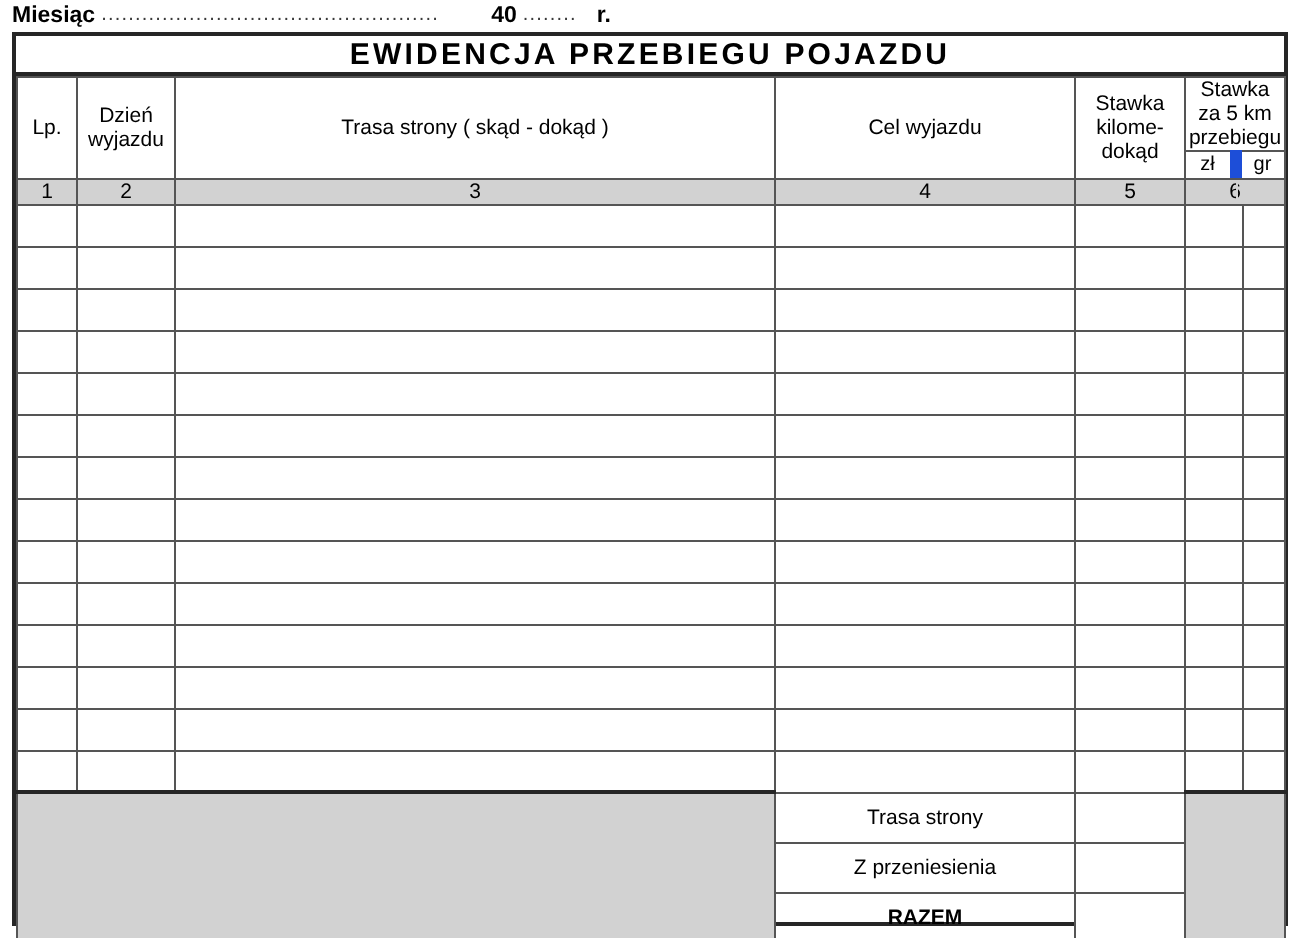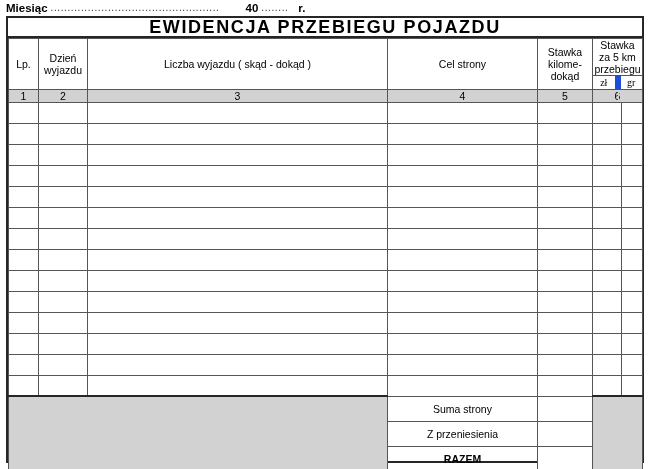--- a/index.html
+++ b/index.html
@@ -65,21 +65,21 @@
 
   .title-bar {
     height: 20px;
     border-bottom: 2px solid #262626;
     display: flex;
     align-items: center;
     justify-content: center;
     box-sizing: border-box;
   }
   .title-text {
-    font-size: 18px;
+    font-size: 15px;
     font-weight: bold;
     letter-spacing: 1.6px;
   }
 
   
   table.grid {
     width: 100%;
     border-collapse: collapse;
     table-layout: fixed;
   }
@@ -111,21 +111,20 @@
     padding: 0;
     font-size: 10.5px;
     text-align: center;
     vertical-align: middle;
     margin-top: 25px;
   }
   table.inner td.zlgr-cell {
     border-top: 1px solid #555555;
     height: 13px;
     font-size: 10px;
-    font-family: Liberation Serif, serif;
   }
   table.inner td.gr-cell { border-left: 6px solid #1d4ed8; }
 
   
   .numrow td {
     height: 12px;
     background: #d2d2d2;
     font-size: 10px;
     border-bottom: 2px solid #262626;
   }
@@ -201,24 +200,24 @@
       <thead>
         <tr>
           <th class="hcell">
             <div>Lp.</div>
           </th>
           <th class="hcell">
             <div>Dzień</div>
             <div>wyjazdu</div>
           </th>
           <th class="hcell">
-            <div>Liczba wyjazdu ( skąd - dokąd )</div>
-          </th>
-          <th class="hcell">
-            <div>Cel strony</div>
+            <div>Trasa strony ( skąd - dokąd )</div>
+          </th>
+          <th class="hcell">
+            <div>Cel wyjazdu</div>
           </th>
           <th class="hcell">
             <div>Stawka</div>
             <div>kilome-</div>
             <div>dokąd</div>
           </th>
           <th class="stawka-wrap" colspan="2">
             <table class="inner">
               <tbody>
                   <tr>
@@ -372,21 +371,21 @@
             <td></td>
             <td></td>
             <td class="cell-zl"></td>
             <td></td>
           </tr>
         </tbody>
 
       <tbody id="summary-body">
           <tr class="sumblock sum-top">
             <td class="gray-span" colspan="3" rowspan="3"></td>
-            <td class="sum-label sum-top-cell">Suma strony</td>
+            <td class="sum-label sum-top-cell">Trasa strony</td>
             <td class="sum-value"></td>
             <td class="gray-span-right" colspan="2" rowspan="3"></td>
           </tr>
           <tr class="sumblock">
             <td class="sum-label">Z przeniesienia</td>
             <td class="sum-value"></td>
           </tr>
           <tr class="sumblock">
             <td class="sum-label bold">RAZEM</td>
             <td class="sum-value"></td>

